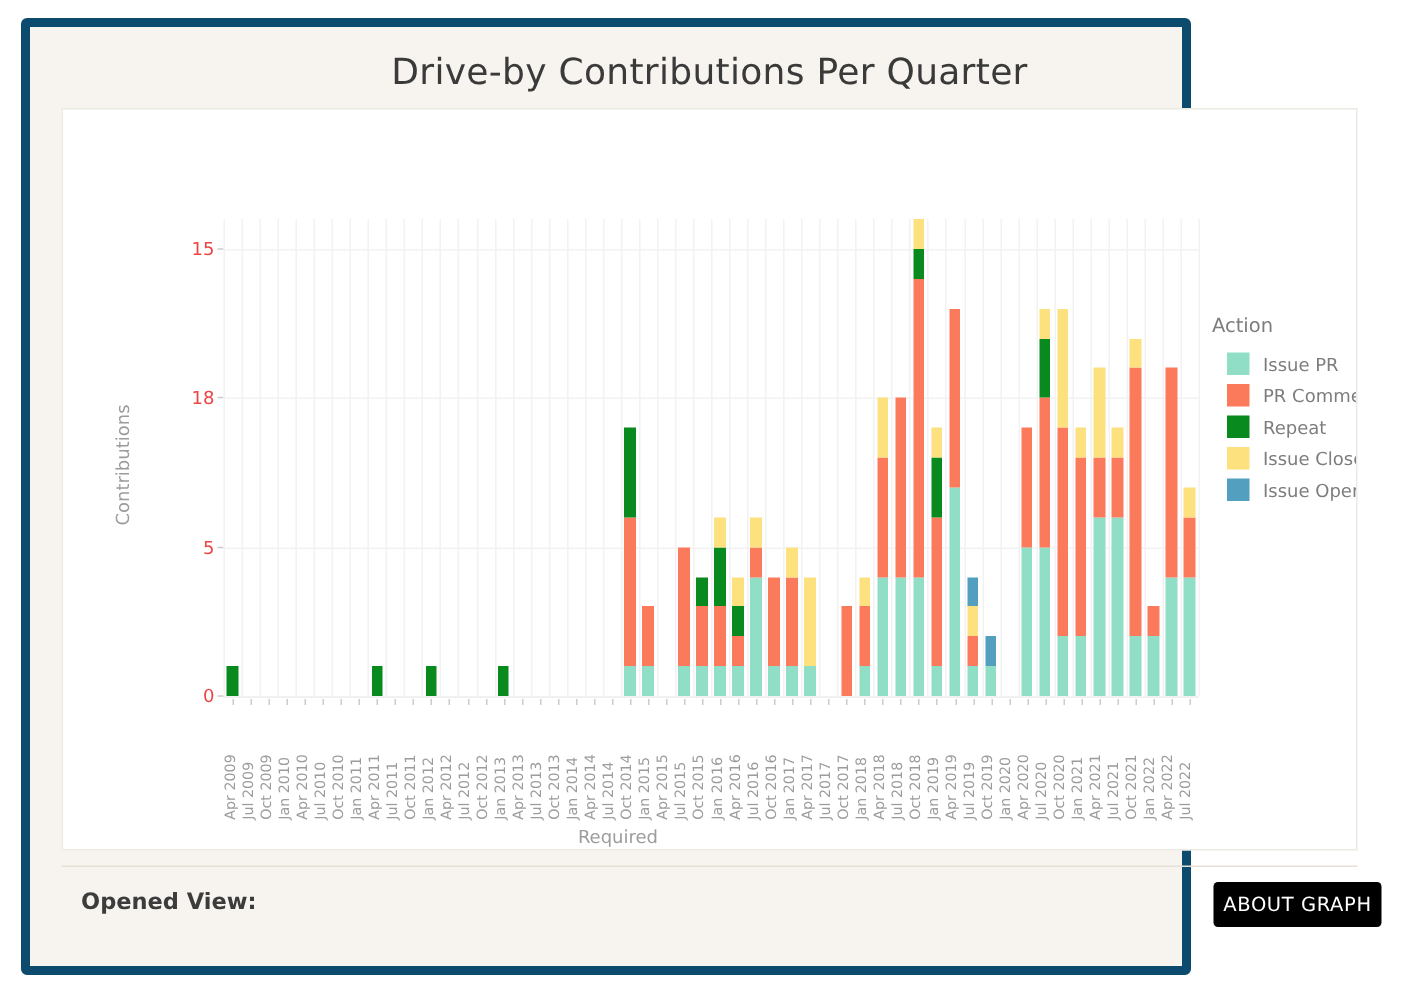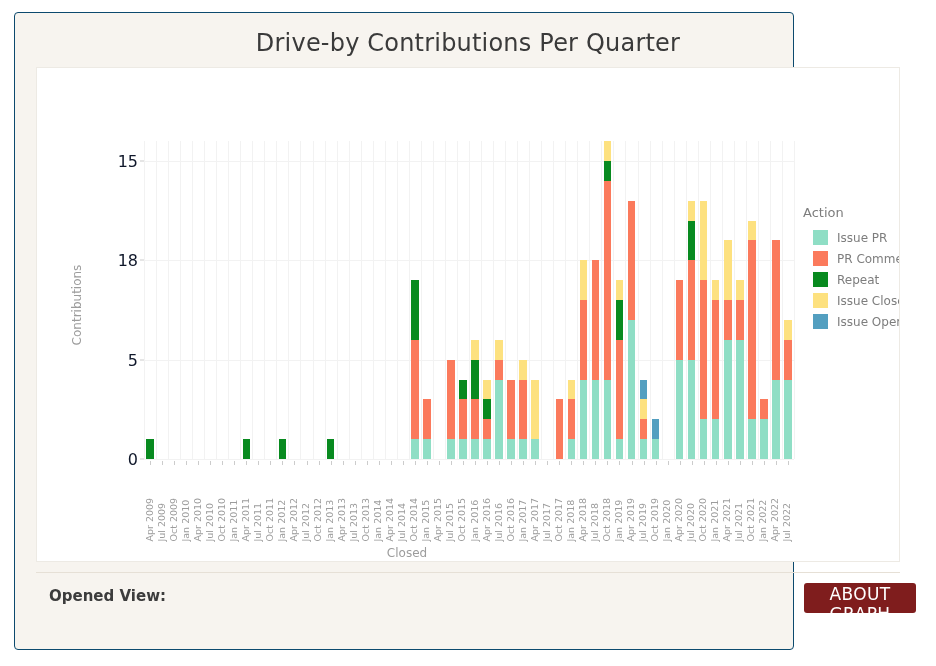--- a/index.html
+++ b/index.html
@@ -19,21 +19,21 @@
     background: #ffffff;
   }
 
   .card {
     position: absolute;
     left: 14px;
     top: 12px;
     width: 780px;
     height: 638px;
     background: #F7F4EF;
-    border: 1px solid #0c4a6e;
+    border: 6px solid #0c4a6e;
     border-radius: 4px;
     box-sizing: border-box;
   }
 
   .card-title {
     position: absolute;
     left: 0;
     top: 16px;
     width: 906px;
     text-align: center;
@@ -82,22 +82,22 @@
     text-align: center;
     font-size: 12px;
     color: #9c9c9c;
   }
 
   .ytick {
     position: absolute;
     right: 100%;
     margin-right: 6px;
     transform: translateY(-50%);
-    font-size: 16px;
-    color: #0f172a;
+    font-size: 12px;
+    color: #ef4444;
     white-space: nowrap;
   }
 
   .ytick-mark {
     position: absolute;
     left: -4px;
     width: 4px;
     height: 1px;
     background: #cccccc;
     transform: translateY(-50%);
@@ -279,25 +279,25 @@
     box-sizing: border-box;
     font-family: "DejaVu Sans", "Liberation Sans", sans-serif;
   }
 
   .about-btn {
     position: absolute;
     left: 789px;
     top: 570px;
     width: 112px;
     height: 30px;
-    background: #7f1d1d;
+    background: #000000;
     color: #ffffff;
     border: none;
     border-radius: 3px;
-    font-size: 17px;
+    font-size: 13px;
     letter-spacing: .4px;
     font-family: "DejaVu Sans", "Liberation Sans", sans-serif;
     cursor: pointer;
   }
 </style>
 </head>
 <body>
 
 <div id="app">
 
@@ -636,21 +636,21 @@
             <div class="xtick-mark" style="left: 607.87px;"></div>
             <div class="xtick" style="left: 611.37px;">Oct 2021</div>
             <div class="xtick-mark" style="left: 619.907px;"></div>
             <div class="xtick" style="left: 623.407px;">Jan 2022</div>
             <div class="xtick-mark" style="left: 631.944px;"></div>
             <div class="xtick" style="left: 635.444px;">Apr 2022</div>
             <div class="xtick-mark" style="left: 643.981px;"></div>
             <div class="xtick" style="left: 647.481px;">Jul 2022</div>
           </div>
 
-        <div class="xlabel">Closed</div>
+        <div class="xlabel">Required</div>
 
         <div class="legend">
           <div class="legend-title">Action</div>
           <div id="legend-rows">
               <div class="legend-row">
                 <span class="legend-swatch" style="background: rgb(143, 222, 197);"></span>
                 <span class="legend-text">Issue PR</span>
               </div>
               <div class="legend-row">
                 <span class="legend-swatch" style="background: rgb(251, 122, 92);"></span>

